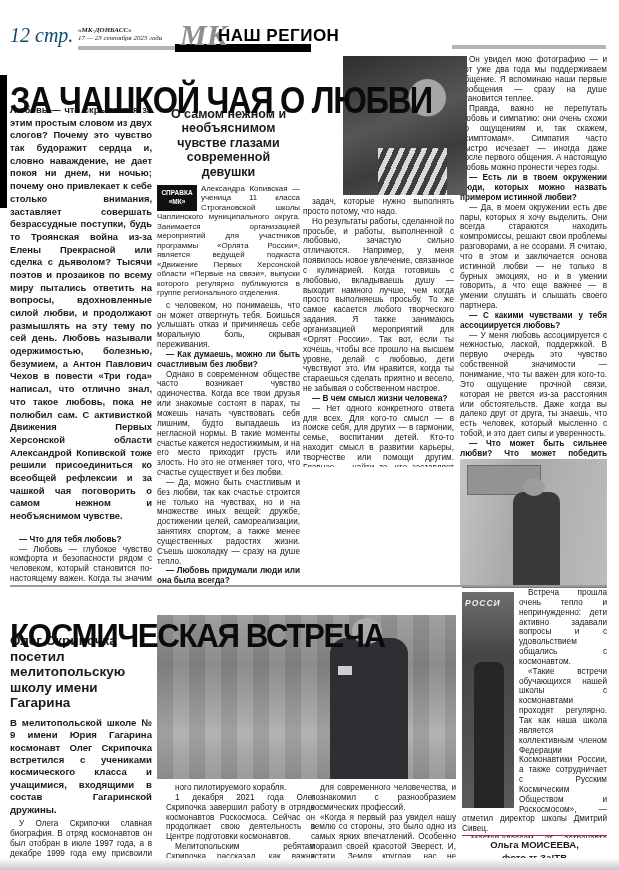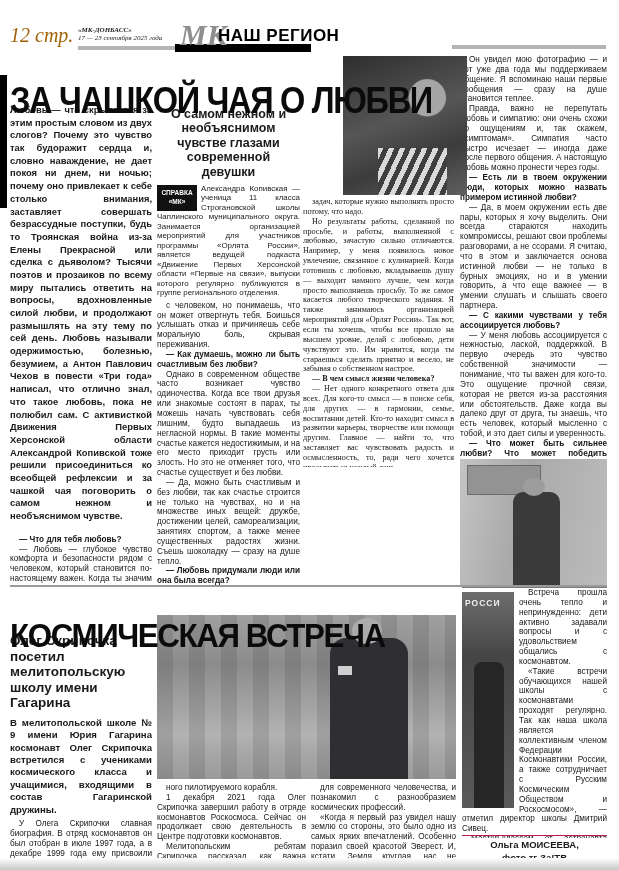--- a/index.html
+++ b/index.html
@@ -1,19 +1,19 @@
 <!DOCTYPE html>
 <html lang="ru"><head>
 <meta charset="utf-8">
 <style>
   html,body{margin:0;padding:0;background:#e8e8e8;}
   .page{position:relative;width:619px;height:870px;background:#fff;overflow:hidden;
         font-family:"Liberation Sans",sans-serif;color:#1a1a1a;margin:0 auto;}
   
-  .pageno{position:absolute;left:10px;top:24px;font:italic 20px "Liberation Serif",serif;color:#a16207;}
+  .pageno{position:absolute;left:10px;top:24px;font:italic 20px "Liberation Serif",serif;color:#0c4a6e;}
   .mast1{position:absolute;left:78px;top:26px;font:bold italic 7px "Liberation Serif",serif;color:#222;}
   .mast2{position:absolute;left:78px;top:34px;font:italic 7px "Liberation Serif",serif;color:#222;}
   .rule-l{position:absolute;left:78px;top:46px;width:228px;height:4px;background:#b4b4b4;}
   .mklogo{position:absolute;left:180px;top:18px;font:bold italic 30px "Liberation Serif",serif;color:#8e8e8e;z-index:2;}
   .section{position:absolute;left:218px;top:26px;font-size:17px;font-weight:bold;letter-spacing:.5px;color:#000;z-index:3;}
   .barsection{position:absolute;left:175px;top:44px;width:136px;height:8px;background:#000;}
   .site{position:absolute;left:450px;top:28px;width:156px;text-align:right;font-size:12.5px;font-weight:bold;color:#000;}
   .rule-r{position:absolute;left:452px;top:45px;width:154px;height:4px;background:#b4b4b4;}
   
   .bp,.q{font-size:8.2px;line-height:1.2;text-align:justify;margin:0;text-indent:9px;color:#161616;}
@@ -58,21 +58,21 @@
   .lede2{font-size:9.6px;font-weight:bold;line-height:1.3;text-align:justify;margin:0 0 3px;}
   .photo-cosmo{position:absolute;left:147px;top:28px;width:299px;height:164px;overflow:hidden;
      background:repeating-linear-gradient(90deg,rgba(0,0,0,.10) 0 16px,rgba(0,0,0,0) 16px 32px),
                 linear-gradient(#a0a0a0,#8c8c8c 30%,#b2b2b2 72%,#9a9a9a);}
   .co-fig{position:absolute;right:16%;top:14%;width:26%;height:86%;background:#2e2e33;border-radius:16px 16px 0 0;}
   .co-head{position:absolute;left:22px;top:-20px;width:30px;height:26px;border-radius:50%;background:#ababab;}
   .co-patch{position:absolute;left:8px;top:28px;width:14px;height:9px;background:#cfcfcf;}
   .a2col4{border-top:1px solid #7a7a7a;}
   .photo-strip{float:left;width:52px;height:216px;margin:4px 5px 2px 0;position:relative;overflow:hidden;
      background:linear-gradient(#6d6d6d,#454545 30%,#5a5a5a);}
-  .flagtext{position:absolute;left:3px;top:6px;color:#ededed;font-weight:bold;font-size:8.5px;letter-spacing:1px;}
+  .flagtext{position:absolute;left:3px;top:6px;color:#ededed;font-weight:bold;font-size:8.5px;letter-spacing:1px;font-style:italic;}
   .strip-fig{position:absolute;left:12px;top:70px;width:30px;height:146px;background:#262626;border-radius:8px 8px 0 0;}
   .a2byline{position:absolute;left:452px;bottom:0;width:145px;border-top:1px solid #be185d;text-align:center;
      font-weight:bold;font-size:9.5px;line-height:1.3;padding-top:3px;}
   
   .bleed{position:absolute;left:0;top:75px;width:7px;height:133px;background:#000;}
   .bottom-strip{position:absolute;left:0;top:858px;width:619px;height:12px;
      background:linear-gradient(#ffffff,#c7c7c7);}
 </style>
 </head>
 <body>
@@ -113,21 +113,21 @@
       </div>
       <p class="bp">с человеком, но понимаешь, что он может отвергнуть тебя. Боишься услышать отказ и причиняешь себе моральную боль, скрывая переживания.</p>
       <p class="q">— Как думаешь, можно ли быть счастливым без любви?</p>
       <p class="bp">Однако в современном обществе часто возникает чувство одиночества. Когда все твои друзья или знакомые состоят в парах, ты можешь начать чувствовать себя лишним, будто выпадаешь из негласной нормы. В такие моменты счастье кажется недостижимым, и на его место приходит грусть или злость. Но это не отменяет того, что счастье существует и без любви.</p>
       <p class="bp">— Да, можно быть счастливым и без любви, так как счастье строится не только на чувствах, но и на множестве иных вещей: дружбе, достижении целей, самореализации, занятиях спортом, а также менее существенных радостях жизни. Съешь шоколадку — сразу на душе тепло.</p>
       <p class="q">— Любовь придумали люди или она была всегда?</p>
       <p class="bp">— Нет, любовь существовала всегда. Ей нельзя научиться механически. Это чувство присуще всему живому, а значит, оно заложено природой. Любовь такая же древняя, как и само человечество. Ее невозможно изучить — ее можно только почувствовать. Мы часто сравниваем любовь с бабочками в животе. Каждый испытывает это чувство. Его можно описать как нечто неопределимое, что касается тебя изнутри, окутывает и согревает.</p>
 
     </div>
 
-    <div class="colbox" style="left:293px;top:142px;width:151px;height:270px;font-family:Liberation Serif, serif;">
+    <div class="colbox" style="left:293px;top:142px;width:151px;height:270px;">
       <p class="bp">задач, которые нужно выполнять просто потому, что надо.</p>
       <p class="bp">Но результаты работы, сделанной по просьбе, и работы, выполненной с любовью, зачастую сильно отличаются. Например, у меня появилось новое увлечение, связанное с кулинарией. Когда готовишь с любовью, вкладываешь душу — выходит намного лучше, чем когда просто выполняешь просьбу. То же самое касается любого творческого задания. Я также занимаюсь организацией мероприятий для «Орлят России». Так вот, если ты хочешь, чтобы все прошло на высшем уровне, делай с любовью, дети чувствуют это. Им нравится, когда ты стараешься сделать приятно и весело, не забывая о собственном настрое.</p>
       <p class="q">— В чем смысл жизни человека?</p>
       <p class="bp">— Нет одного конкретного ответа для всех. Для кого-то смысл — в поиске себя, для других — в гармонии, семье, воспитании детей. Кто-то находит смысл в развитии карьеры, творчестве или помощи другим. Главное — найти то, что заставляет вас чувствовать радость и осмысленность, то, ради чего хочется просыпаться каждый день.</p>
 
     </div>
 
 
     <div class="colbox" style="left:450px;top:0;width:147px;height:402px;">
       <p class="bp">Он увидел мою фотографию — и вот уже два года мы поддерживаем общение. Я вспоминаю наши первые сообщения — сразу на душе становится теплее.</p>
@@ -158,21 +158,21 @@
       </div>
     </div>
 
     <div class="colbox" style="left:0;top:46px;width:142px;height:229px;">
       <p class="subhead2">Олег Скрипочка посетил мелитопольскую школу имени Гагарина</p>
       <p class="lede2">В мелитопольской школе № 9 имени Юрия Гагарина космонавт Олег Скрипочка встретился с учениками космического класса и учащимися, входящими в состав Гагаринской дружины.</p>
       <p class="bp">У Олега Скрипочки славная биография. В отряд космонавтов он был отобран в июле 1997 года, а в декабре 1999 года ему присвоили квалификацию «космонавт-испытатель». Первый полет в космос он выполнил 8 октября 2010 года в качестве бортинженера космического корабля «Союз ТМА-01М». В ходе этого полета трижды выходил в открытый космос.</p>
 
     </div>
 
-    <div class="colbox" style="left:147px;top:196px;width:149px;height:80px;">
+    <div class="colbox" style="left:156px;top:196px;width:149px;height:80px;">
       <p class="bp">ного пилотируемого корабля.</p>
       <p class="bp">1 декабря 2021 года Олег Скрипочка завершил работу в отряде космонавтов Роскосмоса. Сейчас он продолжает свою деятельность в Центре подготовки космонавтов.</p>
       <p class="bp">Мелитопольским ребятам Скрипочка рассказал, как важна космическая отрасль</p>
     </div>
 
     <div class="colbox" style="left:301px;top:196px;width:145px;height:80px;">
       <p class="bp">для современного человечества, и познакомил с разнообразием космических профессий.</p>
       <p class="bp">«Когда я первый раз увидел нашу землю со стороны, это было одно из самых ярких впечатлений. Особенно поразил своей красотой Эверест. И, кстати, Земля круглая, нас не обманывают», — сказал космонавт Олег Иванович Скрипочка.</p>
     </div>
 

